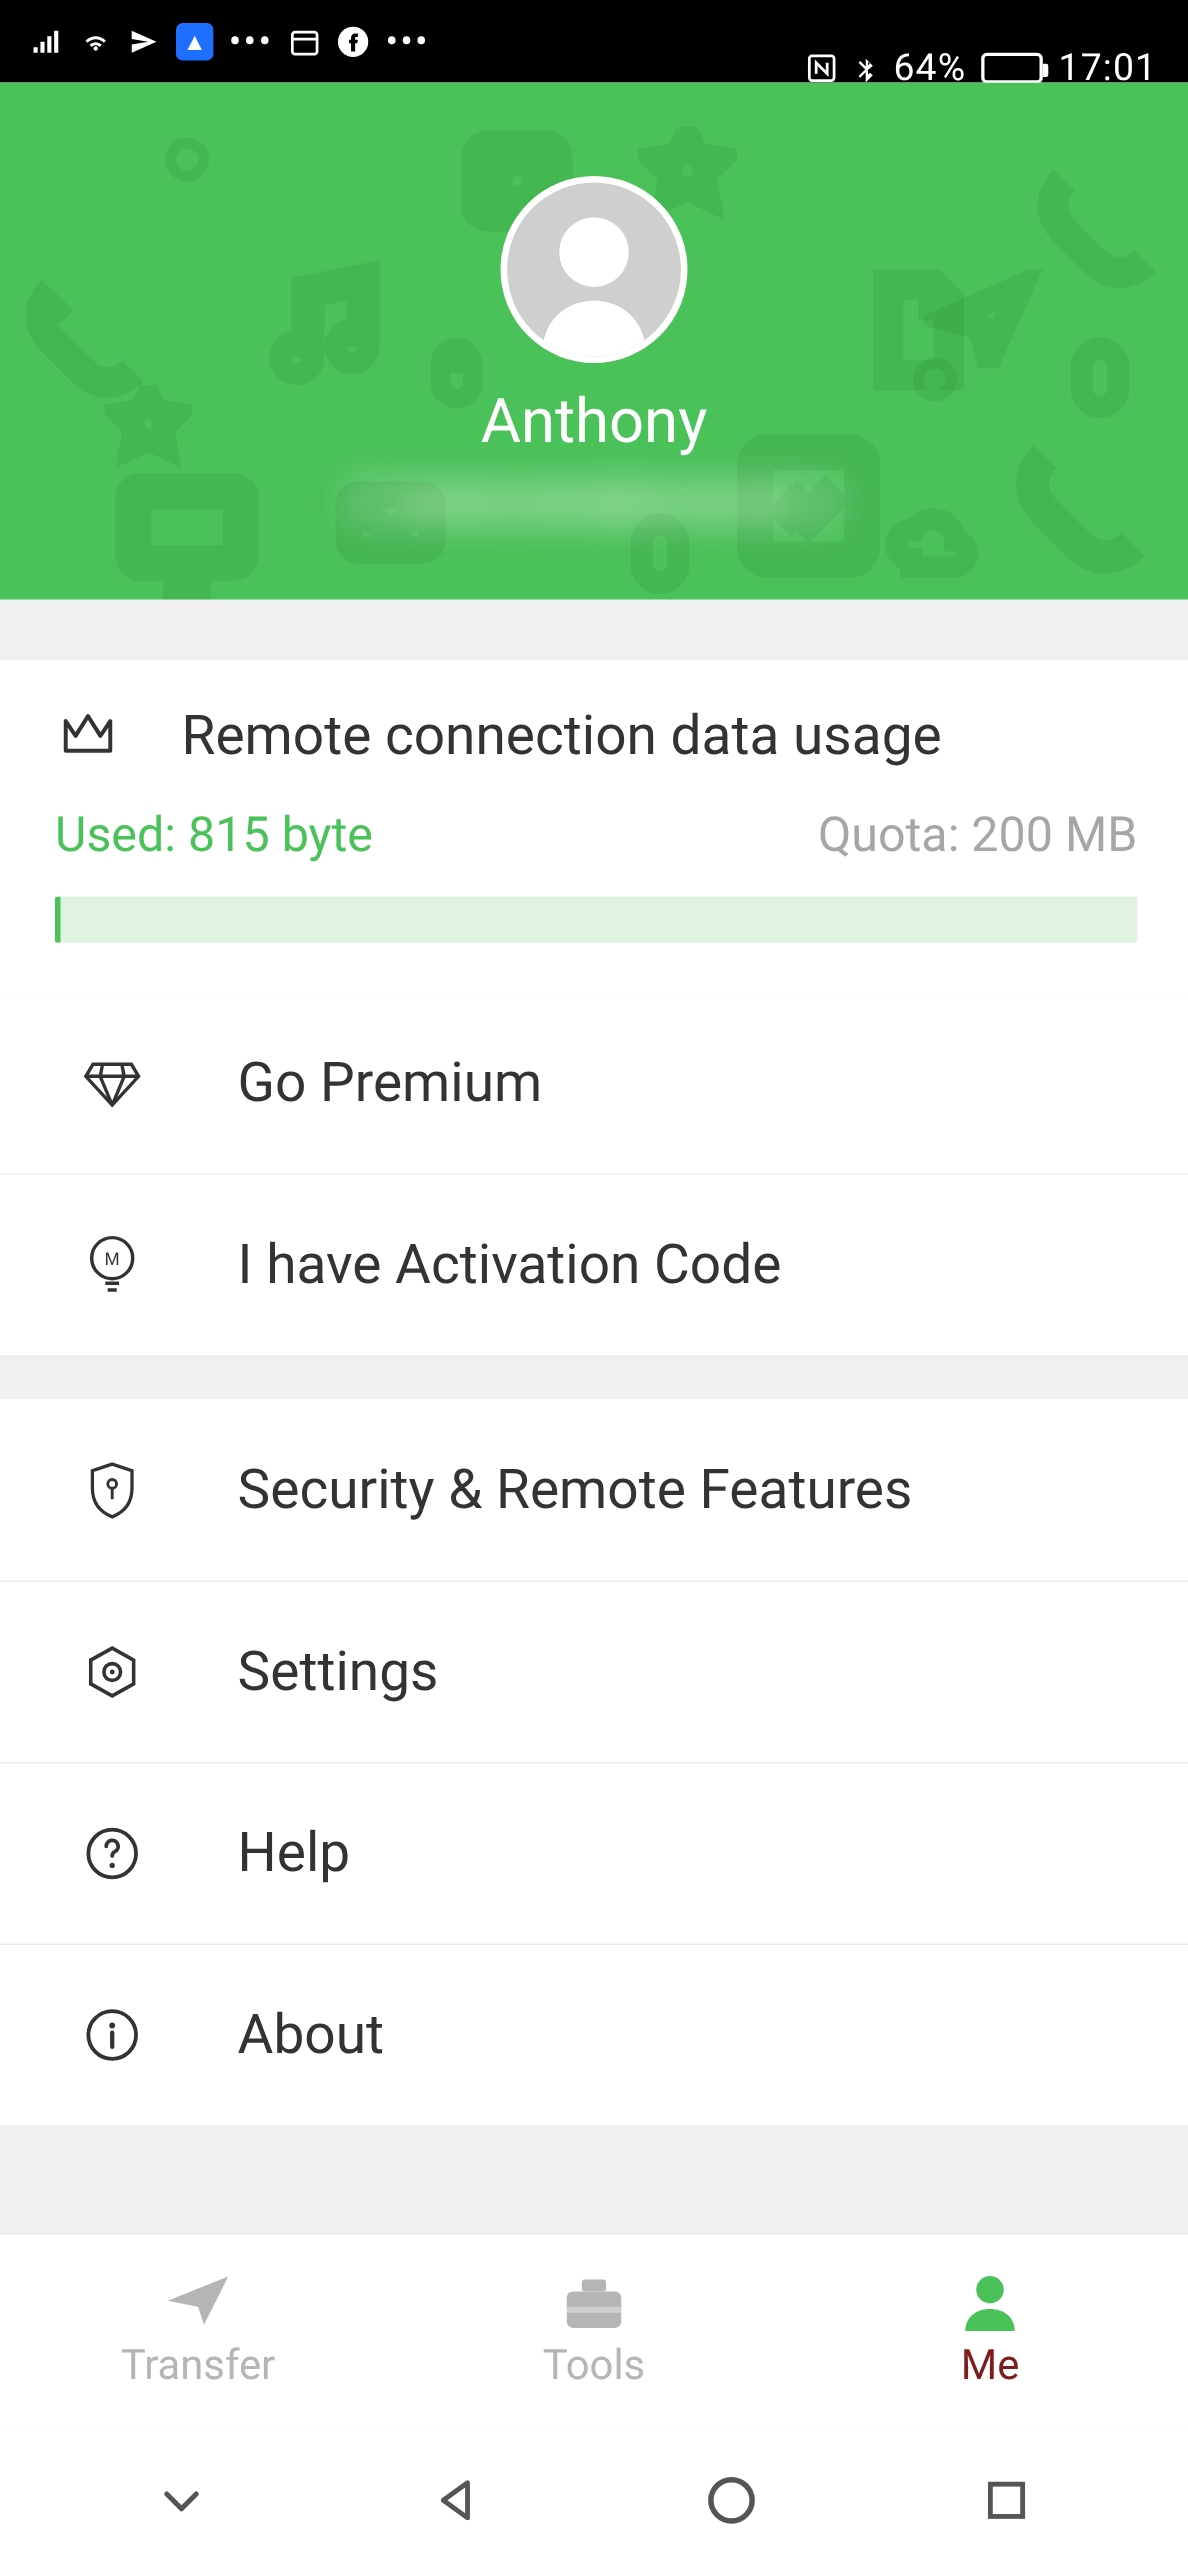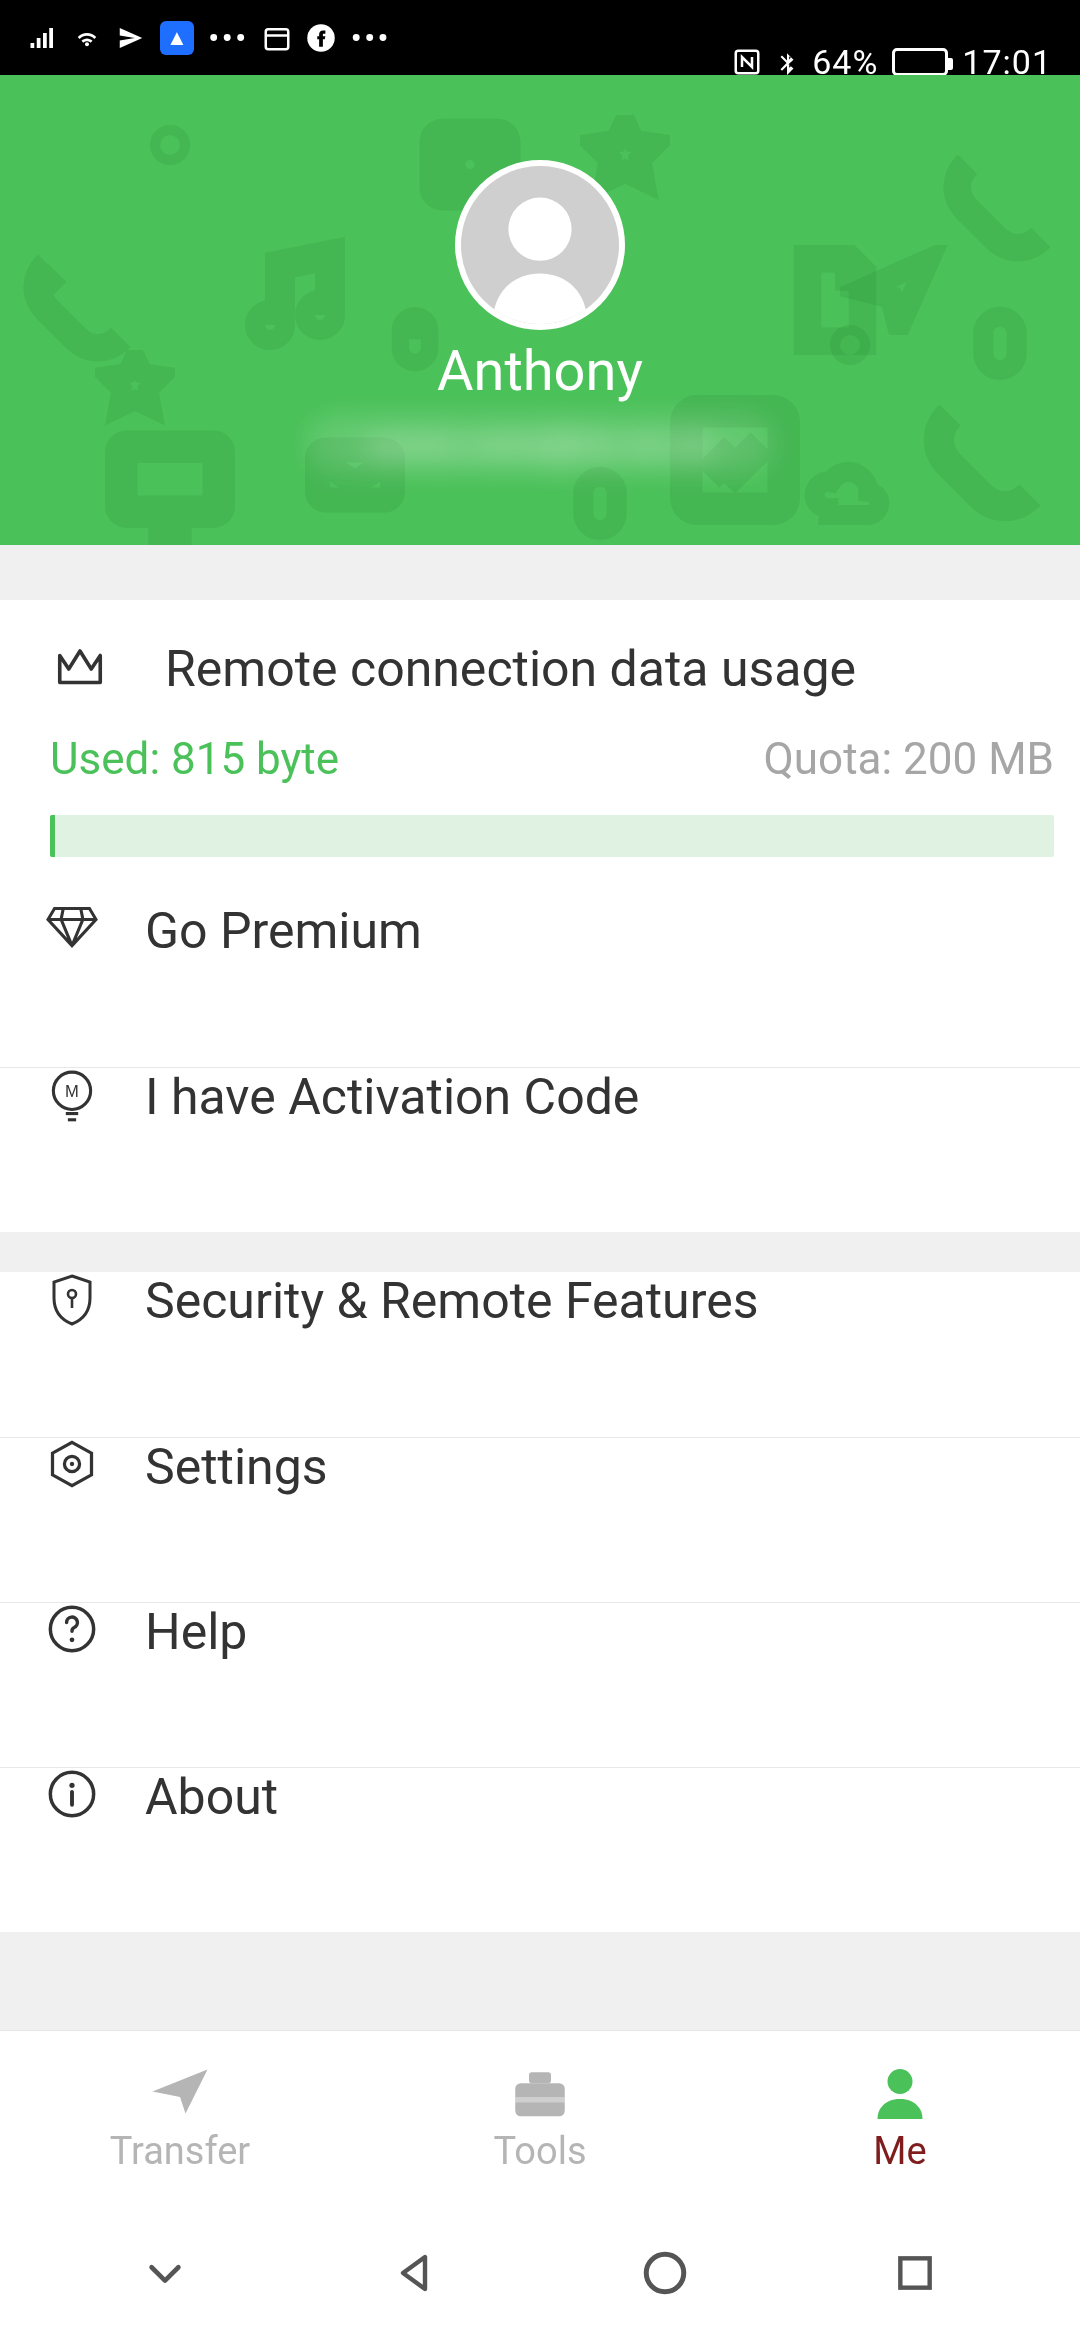--- a/index.html
+++ b/index.html
@@ -15,43 +15,43 @@
   .tray-dots { letter-spacing:2px; }
   .battery-shell { width:56px; height:28px; border:3px solid #fff; border-radius:5px; position:relative; display:inline-block; margin:0 4px; }
   .battery-shell::after { content:""; position:absolute; right:-8px; top:7px; width:5px; height:12px; background:#fff; border-radius:0 2px 2px 0; }
   .battery-fill { position:absolute; left:2px; top:2px; bottom:2px; width:62%; background:#fff; }
 
   
   .profile-header { height: 470px; background: #4ac159; position: relative; overflow:hidden; display:flex; flex-direction:column; align-items:center; justify-content:flex-start; padding-top:85px; }
   .doodle { position:absolute; opacity:0.12; stroke:#1a6e27; fill:none; stroke-width:6; }
   .avatar { width:170px; height:170px; border-radius:50%; background:#cfcfcf; border:6px solid #fff; position:relative; overflow:hidden; z-index:2; }
   .avatar svg { width:100%; height:100%; }
-  .username-row { margin-top:8px; z-index:2; }
+  .username-row { margin-top:20px; z-index:2; }
   .username-row span { color:#fff; font-size:56px; font-weight:400; }
   .user-email-row { margin-top:18px; z-index:2; }
   .blurred { filter: blur(14px); color:#cdeccf; background: rgba(255,255,255,0.15); border-radius:40px; padding:6px 60px; font-size:38px; }
 
   .gap { height: 55px; background:#f0f0f0; }
   .gap.small { height: 40px; }
 
   
-  .usage-card { background:#fff; padding: 40px 26px 45px 50px; }
+  .usage-card { background:#fff; padding: 40px 46px 45px 50px; }
   .usage-title-row { display:flex; align-items:center; gap:55px; margin-bottom:35px; }
   .usage-title-row .icon-slot { width:60px; display:flex; justify-content:center; }
   .usage-title { font-size:50px; color:#333; }
   .usage-stats { display:flex; justify-content:space-between; margin-bottom:30px;text-align:center; }
   .used-text { font-size:44px; color:#4ac159; }
   .quota-text { font-size:44px; color:#a6a6a6;margin-left:21px; }
   .progress-bar { height:42px; background:#e0f3e2; border-radius:2px; position:relative; overflow:hidden; }
   .progress-fill { position:absolute; left:0; top:0; bottom:0; width:0.5%; background:#4ac159; }
   .reset-row { margin-top:45px; font-size:44px; color:#a6a6a6; }
 
   
   .list { background:#fff; }
-  .list-item { display:flex; gap:43px; padding: 0 42px; height:165px; border-top:1.5px solid #e8e8e8; }
+  .list-item { display:flex; align-items:center; gap:84px; padding: 0 72px; height:165px; border-top:1.5px solid #e8e8e8; }
   .list .list-item:first-child { border-top:none; }
   .list-item .icon-slot { width:60px; display:flex; justify-content:center; }
   .list-item-label { font-size:50px; color:#333; }
 
   .empty-space { flex:1; background:#f0f0f0; }
 
   
   .tab-bar { height:175px; background:#fff; border-top:1.5px solid #e5e5e5; display:flex; }
   .tab { flex:1; display:flex; flex-direction:column; align-items:center; justify-content:center; gap:10px; }
   .tab-label { font-size:38px; color:#b5b5b5; }

